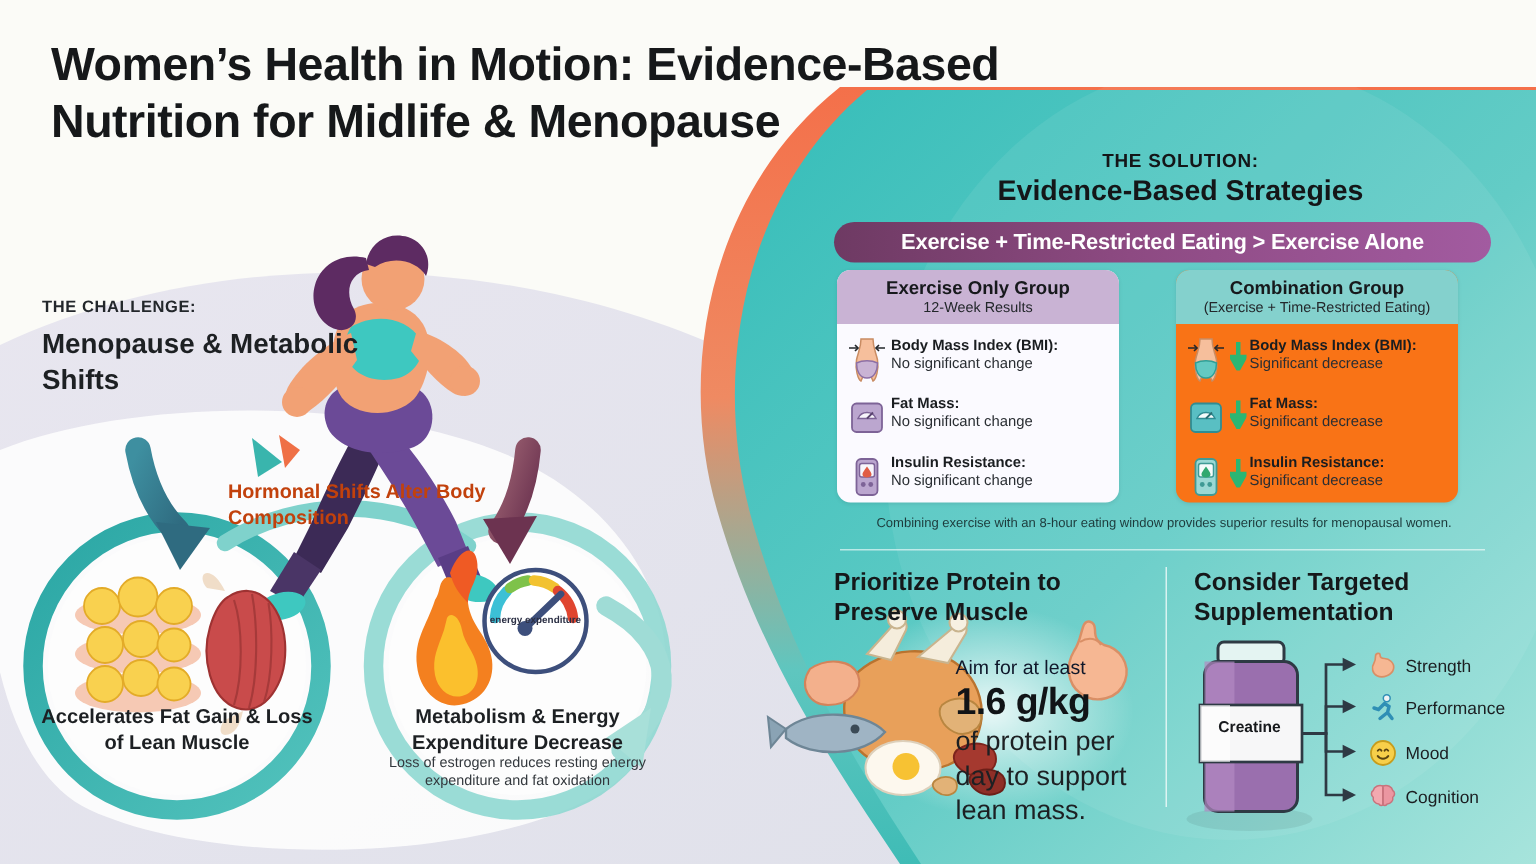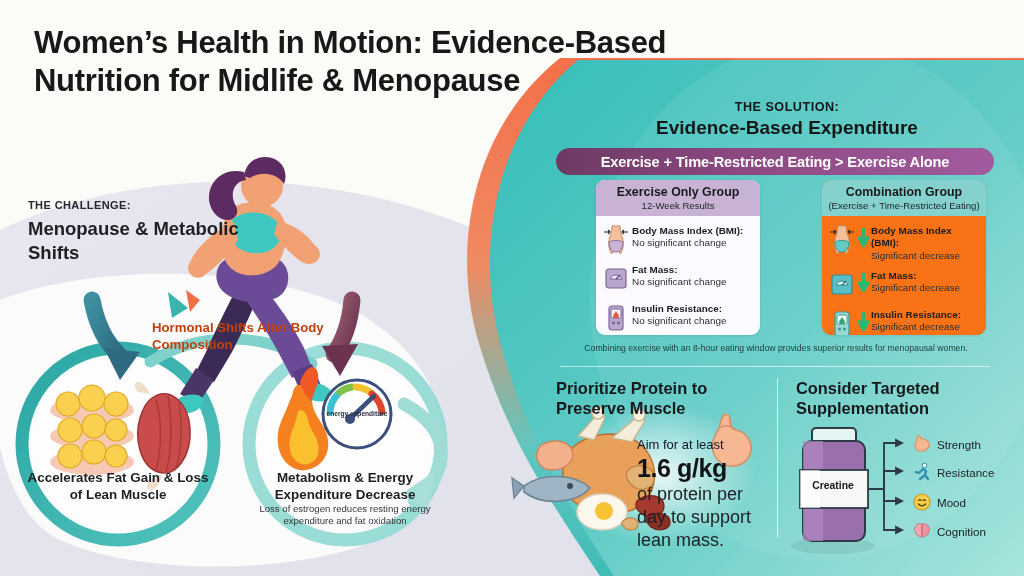--- a/index.html
+++ b/index.html
@@ -65,24 +65,23 @@
 
   .pill {
     position:absolute; left:556px; top:148px; width:438px; height:27px;
     border-radius:14px;
     background:linear-gradient(90deg,#6e3a63 0%,#8d4a82 45%,#a25ba0 100%);
     display:flex; align-items:center; justify-content:center;
     color:#ffffff; font-size:14.6px; font-weight:bold; letter-spacing:-.15px;
   }
 
   .card {
-    position:absolute; top:180px; width:164px; height:155px;
+    position:absolute; top:180px; width:188px; height:155px;
     border-radius:9px; overflow:hidden; background:#fbfaff;
     box-shadow:0 1px 3px rgba(0,0,0,.09);
-    margin-left:38px;
   }
   .card.left  { left:558px; }
   .card.right { left:784px; background:#f97316; }
 
   .card-head { padding:5px 4px 5px; text-align:center; }
   .card.left  .card-head { background:#c9b3d4; }
   .card.right .card-head { background:#84d1cd; }
   .card-head h4 { font-size:12.4px; font-weight:bold; color:#17191c; }
   .card-head p  { font-size:9.6px; color:#23272b; margin-top:1px; }
 
@@ -329,21 +328,21 @@
   <div class="challenge-kicker">THE CHALLENGE:</div>
   <div class="challenge-title">Menopause &amp; Metabolic Shifts</div>
   <div class="hormonal-label">Hormonal Shifts Alter Body Composition</div>
 
   <div class="circle-cap cap-left">Accelerates Fat Gain &amp; Loss of Lean Muscle</div>
   <div class="circle-cap cap-right">Metabolism &amp; Energy Expenditure Decrease</div>
   <div class="circle-sub sub-right">Loss of estrogen reduces resting energy expenditure and fat oxidation</div>
   <div class="gauge-text">energy expenditure</div>
 
   <div class="sol-kicker">THE SOLUTION:</div>
-  <div class="sol-title">Evidence-Based Expenditure</div>
+  <div class="sol-title">Evidence-Based Strategies</div>
   <div class="pill">Exercise + Time-Restricted Eating &gt; Exercise Alone</div>
 
   <div class="card left">
     <div class="card-head">
       <h4>Exercise Only Group</h4>
       <p>12-Week Results</p>
     </div>
     <div class="rows">
       <div class="row">
         <svg class="ricon" viewBox="0 0 26 34">
@@ -457,21 +456,21 @@
     <svg class="supp-ic" viewBox="0 0 20 20">
       <path d="M4,8 C2,11 3,15 6,16.5 C10,18.5 16,16 17,12 C18,8 14,5 11,5 C9,5 8,4 8,2.5 C8,1 5,1.2 5,3.5 C5,5.5 5,6.5 4,8 Z" fill="#f6b793" stroke="#d98f66" stroke-width="1.1"></path>
     </svg>
     <span>Strength</span>
   </div>
   <div class="supp-item supp-1">
     <svg class="supp-ic" viewBox="0 0 20 20">
       <circle cx="12.5" cy="3.5" r="2.3" fill="#f0f3f5" stroke="#2f8fb5" stroke-width="1"></circle>
       <path d="M11,7 L7,11 L4,10 M11,7 L14,9 L13,13 L16,17 M13,13 L8,17" stroke="#2f8fb5" stroke-width="2.3" fill="none" stroke-linecap="round"></path>
     </svg>
-    <span>Resistance</span>
+    <span>Performance</span>
   </div>
   <div class="supp-item supp-2">
     <svg class="supp-ic" viewBox="0 0 20 20">
       <circle cx="10" cy="10" r="8" fill="#f7cf4a" stroke="#c79c1c" stroke-width="1.2"></circle>
       <path d="M6.5,8.5 C7.2,7.3 8.4,7.3 9,8.5" stroke="#5a4410" stroke-width="1.2" fill="none" stroke-linecap="round"></path>
       <path d="M11,8.5 C11.6,7.3 12.8,7.3 13.5,8.5" stroke="#5a4410" stroke-width="1.2" fill="none" stroke-linecap="round"></path>
       <path d="M6.5,12 C8.2,14.4 11.8,14.4 13.5,12" stroke="#5a4410" stroke-width="1.4" fill="none" stroke-linecap="round"></path>
     </svg>
     <span>Mood</span>
   </div>

